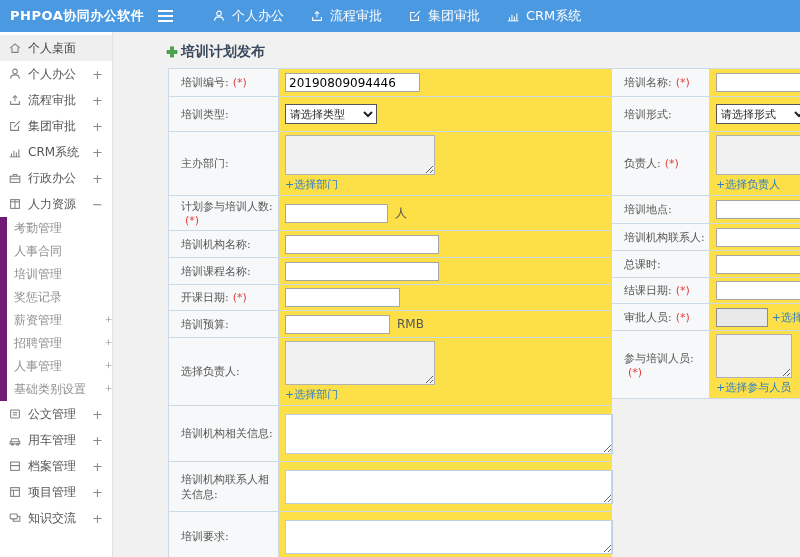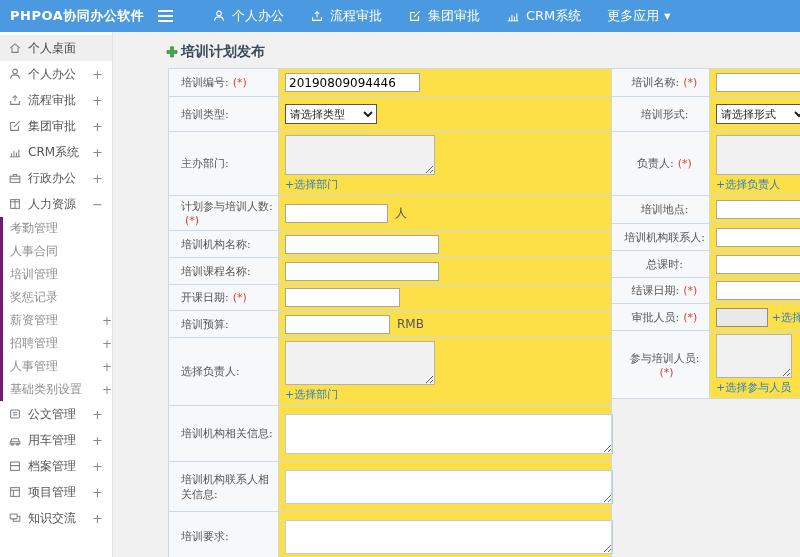--- a/index.html
+++ b/index.html
@@ -19,36 +19,36 @@
   .top-nav .icon { margin-right:6px; display:flex; color:#fff; }
   .caret { font-size:8px; margin-left:5px; }
   
   .main { display:flex; height:525px; }
   .sidebar { width:113px; background:#fff; border-right:1px solid #e2e2e2; padding-top:3px; flex:none; }
   .sidebar ul { list-style:none; margin:0; padding:0; }
   .side-item { display:flex; align-items:center; height:26px; padding:0 9px 0 8px; color:#555; cursor:pointer; }
   .side-item.active { background:#efefef; color:#444; }
   .side-item .icon { margin-right:6px; color:#808080; display:flex; }
   .toggle { margin-left:auto; color:#8a8a8a; font-size:13px; }
-  .submenu { margin:2px 12px 4px 12px; border-left:3px solid #701a75; }
+  .submenu { margin:2px 12px 4px 12px; border-left:7px solid #701a75;font-family:Liberation Serif, serif; }
   .sub-item { display:flex; align-items:center; height:23px; padding-left:7px; color:#8f8f8f; cursor:pointer; }
   .sub-item .toggle { font-size:12px; }
   .content { flex:1; overflow:hidden; position:relative; }
   
   .page-title { margin:11px 0 7px 53px; display:flex; align-items:center; font-size:14px; font-weight:bold; color:#3a4a5c; }
   .page-title .plus { margin-right:3px; display:flex; }
   
   .form-wrap { display:flex; margin-left:55px; width:1010px; align-items:flex-start; }
   table { border-collapse:collapse; background:#fff; table-layout:fixed; }
   .tbl-left { width:444px; flex:none; }
   .tbl-right { width:460px; flex:none; margin-left:-1px; }
   td { border:1px solid #ccd9e6; vertical-align:middle; }
   td.lab { background:#f7f8f9; color:#555; padding:3px 4px 3px 12px; font-size:11px; }
   .tbl-left td.lab { width:110px; }
-  .tbl-right td.lab { width:98px;text-align:center; }
+  .tbl-right td.lab { width:98px; }
   td.fld { padding:3px 6px; background:#fde047; }
   .req { color:#e43b3b; margin-left:4px; font-size:11px; }
   input.txt { height:19px; border:1px solid #a6a6a6; padding:0 3px; font-size:12px; font-family:inherit; background:#fff; vertical-align:middle; }
   input.ro { background:#e9e9e9; border:1px solid #8d8d8d; }
   select.sel { height:20px; border:1px solid #555; font-size:11px; font-family:inherit; background:#fff; color:#222; min-width:92px; }
   textarea { font-family:inherit; font-size:12px; }
   textarea.picker { display:block; background:#f1f1f1; border:1px solid #b2b2b2; resize:both; }
   textarea.wide { display:block; border:1px solid #b9cfe1; resize:both; background:#fff; }
   a.pick { color:#2d7dc6; text-decoration:none; font-size:11px; cursor:pointer; white-space:nowrap; }
   .pick-row { margin-top:2px; }
@@ -98,24 +98,20 @@
           <svg width="14" height="14" viewBox="0 0 16 16" fill="none" stroke="currentColor" stroke-width="1.2">
             <path d="M2 13.5 H14"></path>
             <path d="M4 13 V9.5"></path>
             <path d="M6.8 13 V6.5"></path>
             <path d="M9.6 13 V8.5"></path>
             <path d="M12.4 13 V5"></path>
           </svg>
         </span>
         <span>CRM系统</span>
       </li>
-      <li>
-        <span>更多应用</span>
-        <span class="caret">▼</span>
-      </li>
     </ul>
 </div>
 
 <div class="main">
   <aside class="sidebar">
     <ul>
         <li class="side-item active">
           <span class="icon">
             <svg width="14" height="14" viewBox="0 0 16 16" fill="none" stroke="currentColor" stroke-width="1.2">
               <path d="M2.5 8.2 L8 3.3 L13.5 8.2"></path>

